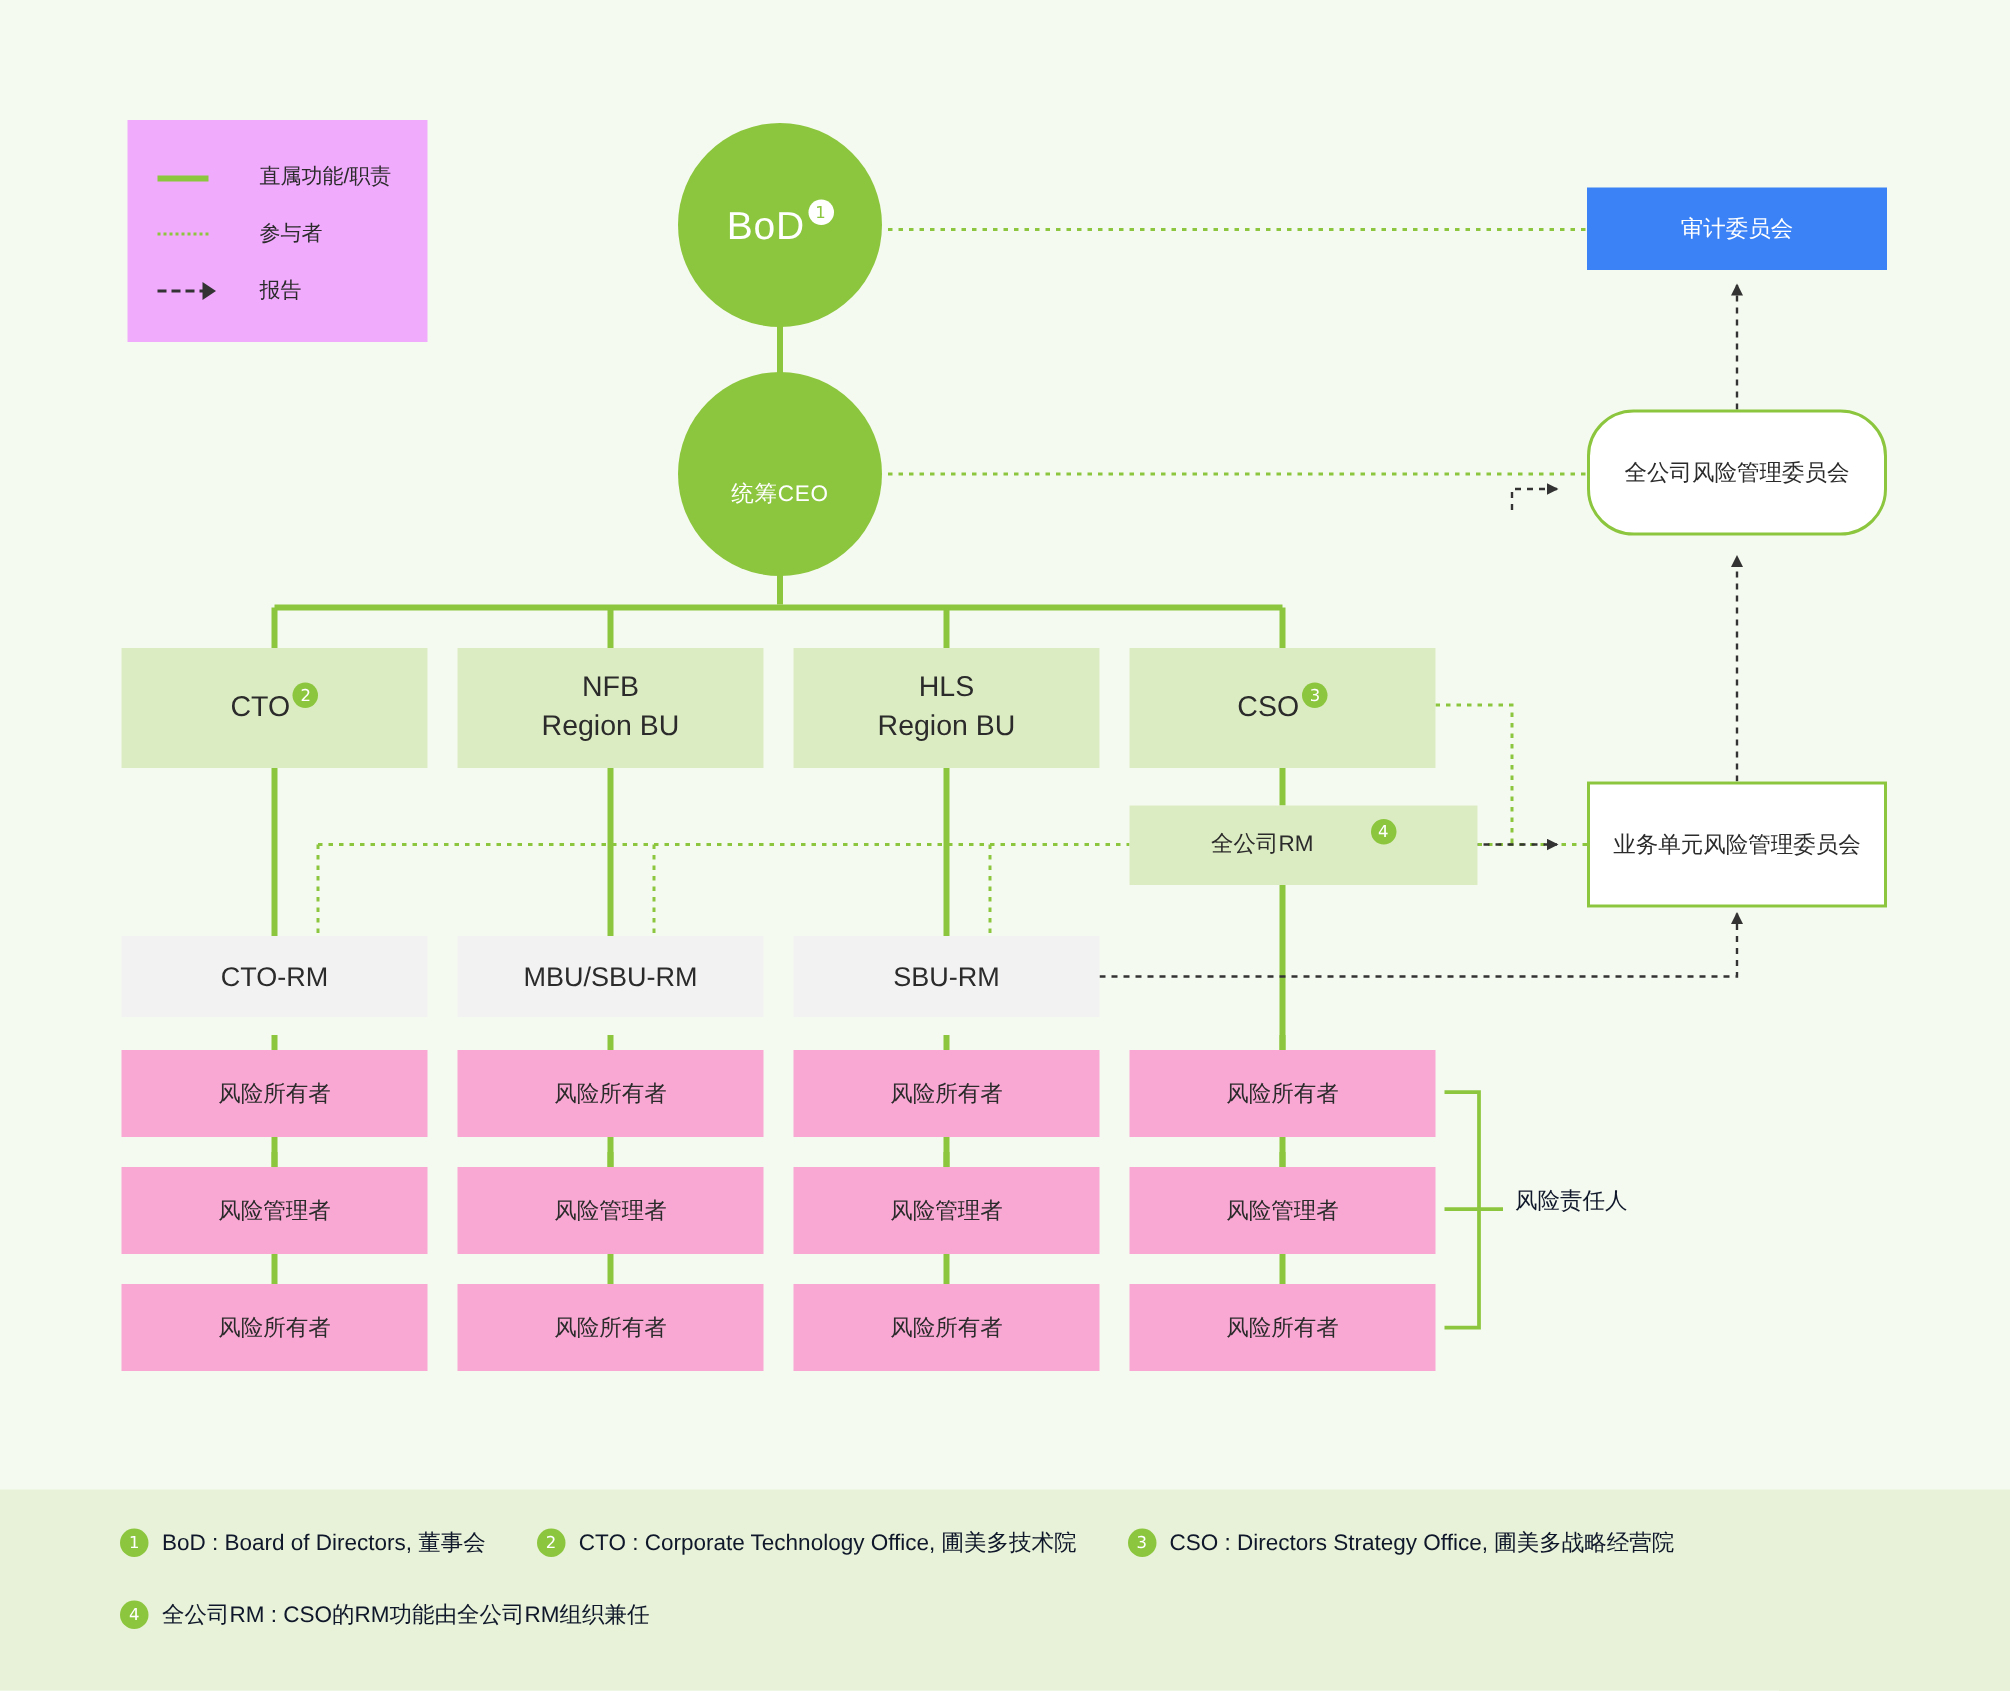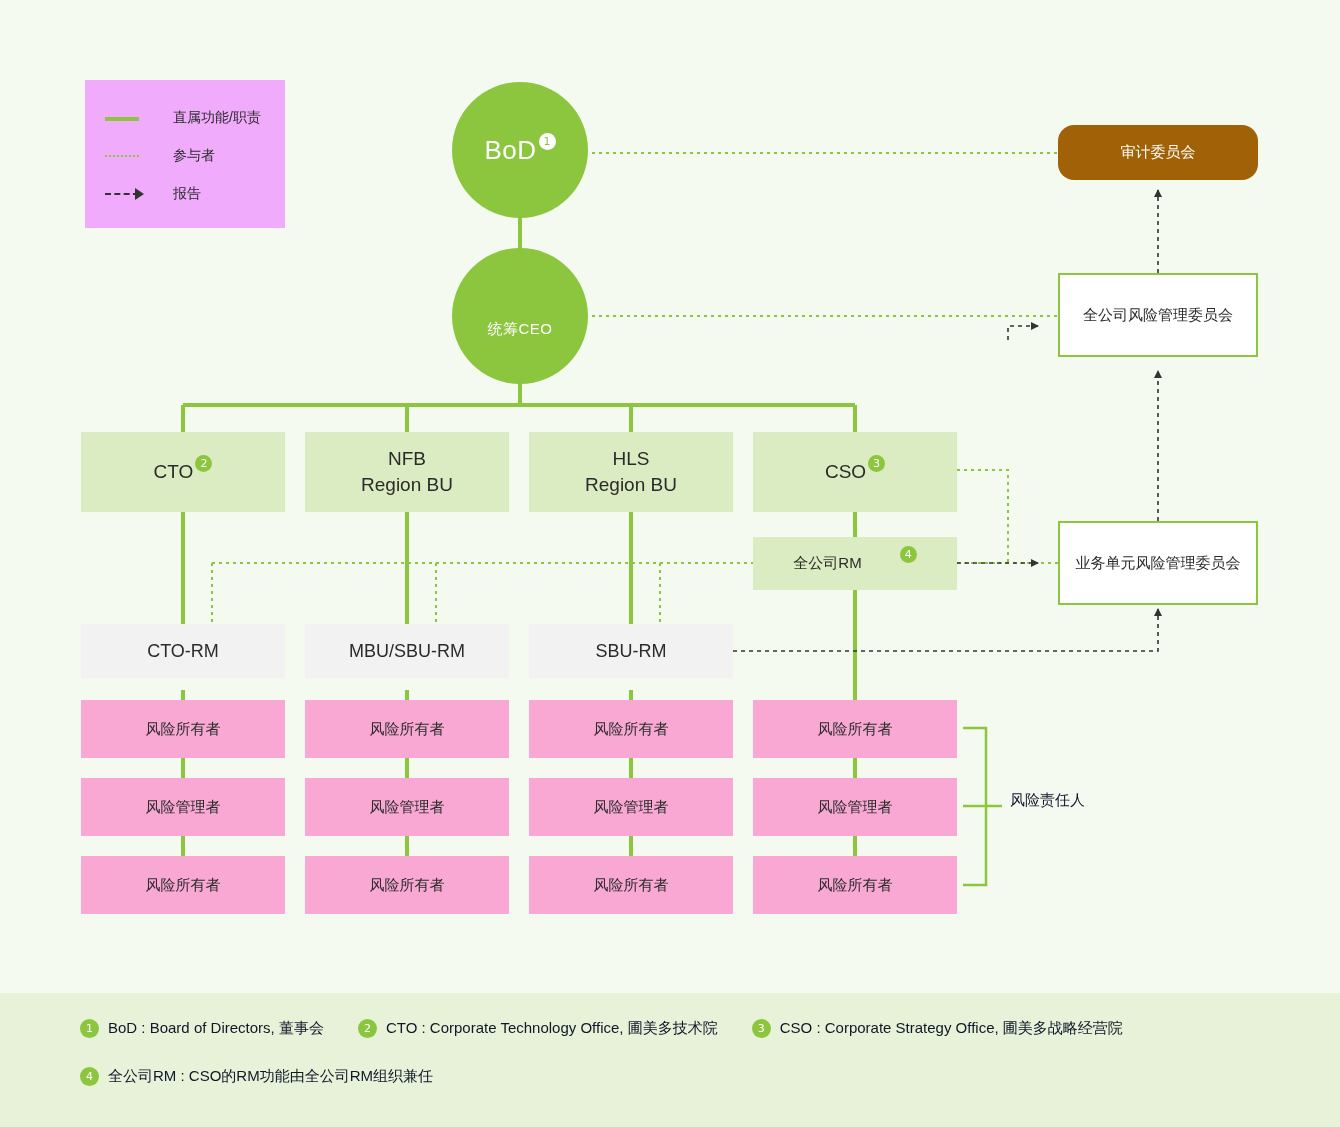--- a/index.html
+++ b/index.html
@@ -40,24 +40,23 @@
     vertical-align:super;
     margin-left:2px;
     position:relative;
     top:-9px;
     font-family:"DejaVu Sans",sans-serif;
   }
   .circle .badge { background:#ffffff; color:#8cc63e; }
 
   
   .box-green-solid {
-    background:#a16207;
+    background:#3b82f6;
     color:#ffffff;
     font-size:15px;
-    border-radius:16px;
   }
   
   .box-outline {
     background:#ffffff;
     border:2px solid #8cc63e;
     color:#2b2b2b;
     font-size:15px;
   }
   
   .box-pale {
@@ -226,21 +225,21 @@
   </div>
 
   <div class="node circle small" style="left:452px; top:248px; width:136px; height:136px;">
     <span class="lbl">统筹CEO</span>
   </div>
 
   <div class="node box-green-solid" style="left:1058px; top:125px; width:200px; height:55px;">
     <span>审计委员会</span>
   </div>
 
-  <div class="node box-outline" style="left:1058px; top:273px; width:200px; height:84px;">
+  <div class="node box-outline" style="left:1058px; top:273px; width:200px; height:84px;border-radius:31px;">
     <span>全公司风险管理委员会</span>
   </div>
 
   <div class="node box-outline" style="left:1058px; top:521px; width:200px; height:84px;">
     <span>业务单元风险管理委员会</span>
   </div>
 
   <div class="node box-pale" style="left:81px; top:432px; width:204px; height:80px;">
     <span>CTO</span>
       <span class="badge">2</span>
@@ -254,21 +253,21 @@
   <div class="node box-pale" style="left:529px; top:432px; width:204px; height:80px; flex-direction:column;">
     <span>HLS</span>
     <span>Region BU</span>
   </div>
 
   <div class="node box-pale" style="left:753px; top:432px; width:204px; height:80px;">
     <span>CSO</span>
       <span class="badge">3</span>
   </div>
 
-  <div class="node box-pale sm" style="left:753px; top:537px; width:204px; height:53px;gap:36px;">
+  <div class="node box-pale sm" style="left:753px; top:537px; width:232px; height:53px;gap:36px;">
     <span>全公司RM</span>
       <span class="badge">4</span>
   </div>
 
   <div class="node box-grey" style="left:81px; top:624px; width:204px; height:54px;">
     <span>CTO-RM</span>
   </div>
   <div class="node box-grey" style="left:305px; top:624px; width:204px; height:54px;">
     <span>MBU/SBU-RM</span>
   </div>
@@ -323,21 +322,21 @@
       <span class="fn-item">
         <span class="fn-num">1</span>
         <span class="fn-txt">BoD : Board of Directors,  董事会</span>
       </span>
       <span class="fn-item">
         <span class="fn-num">2</span>
         <span class="fn-txt">CTO : Corporate Technology Office,  圃美多技术院</span>
       </span>
       <span class="fn-item">
         <span class="fn-num">3</span>
-        <span class="fn-txt">CSO : Corporate Strategy Office,  圃美多战略经营院</span>
+        <span class="fn-txt">CSO : Directors Strategy Office,  圃美多战略经营院</span>
       </span>
     </div>
     <div class="fn-line" style="left:80px; top:74px;">
       <span class="fn-item">
         <span class="fn-num">4</span>
         <span class="fn-txt">全公司RM : CSO的RM功能由全公司RM组织兼任</span>
       </span>
     </div>
   </div>
 

